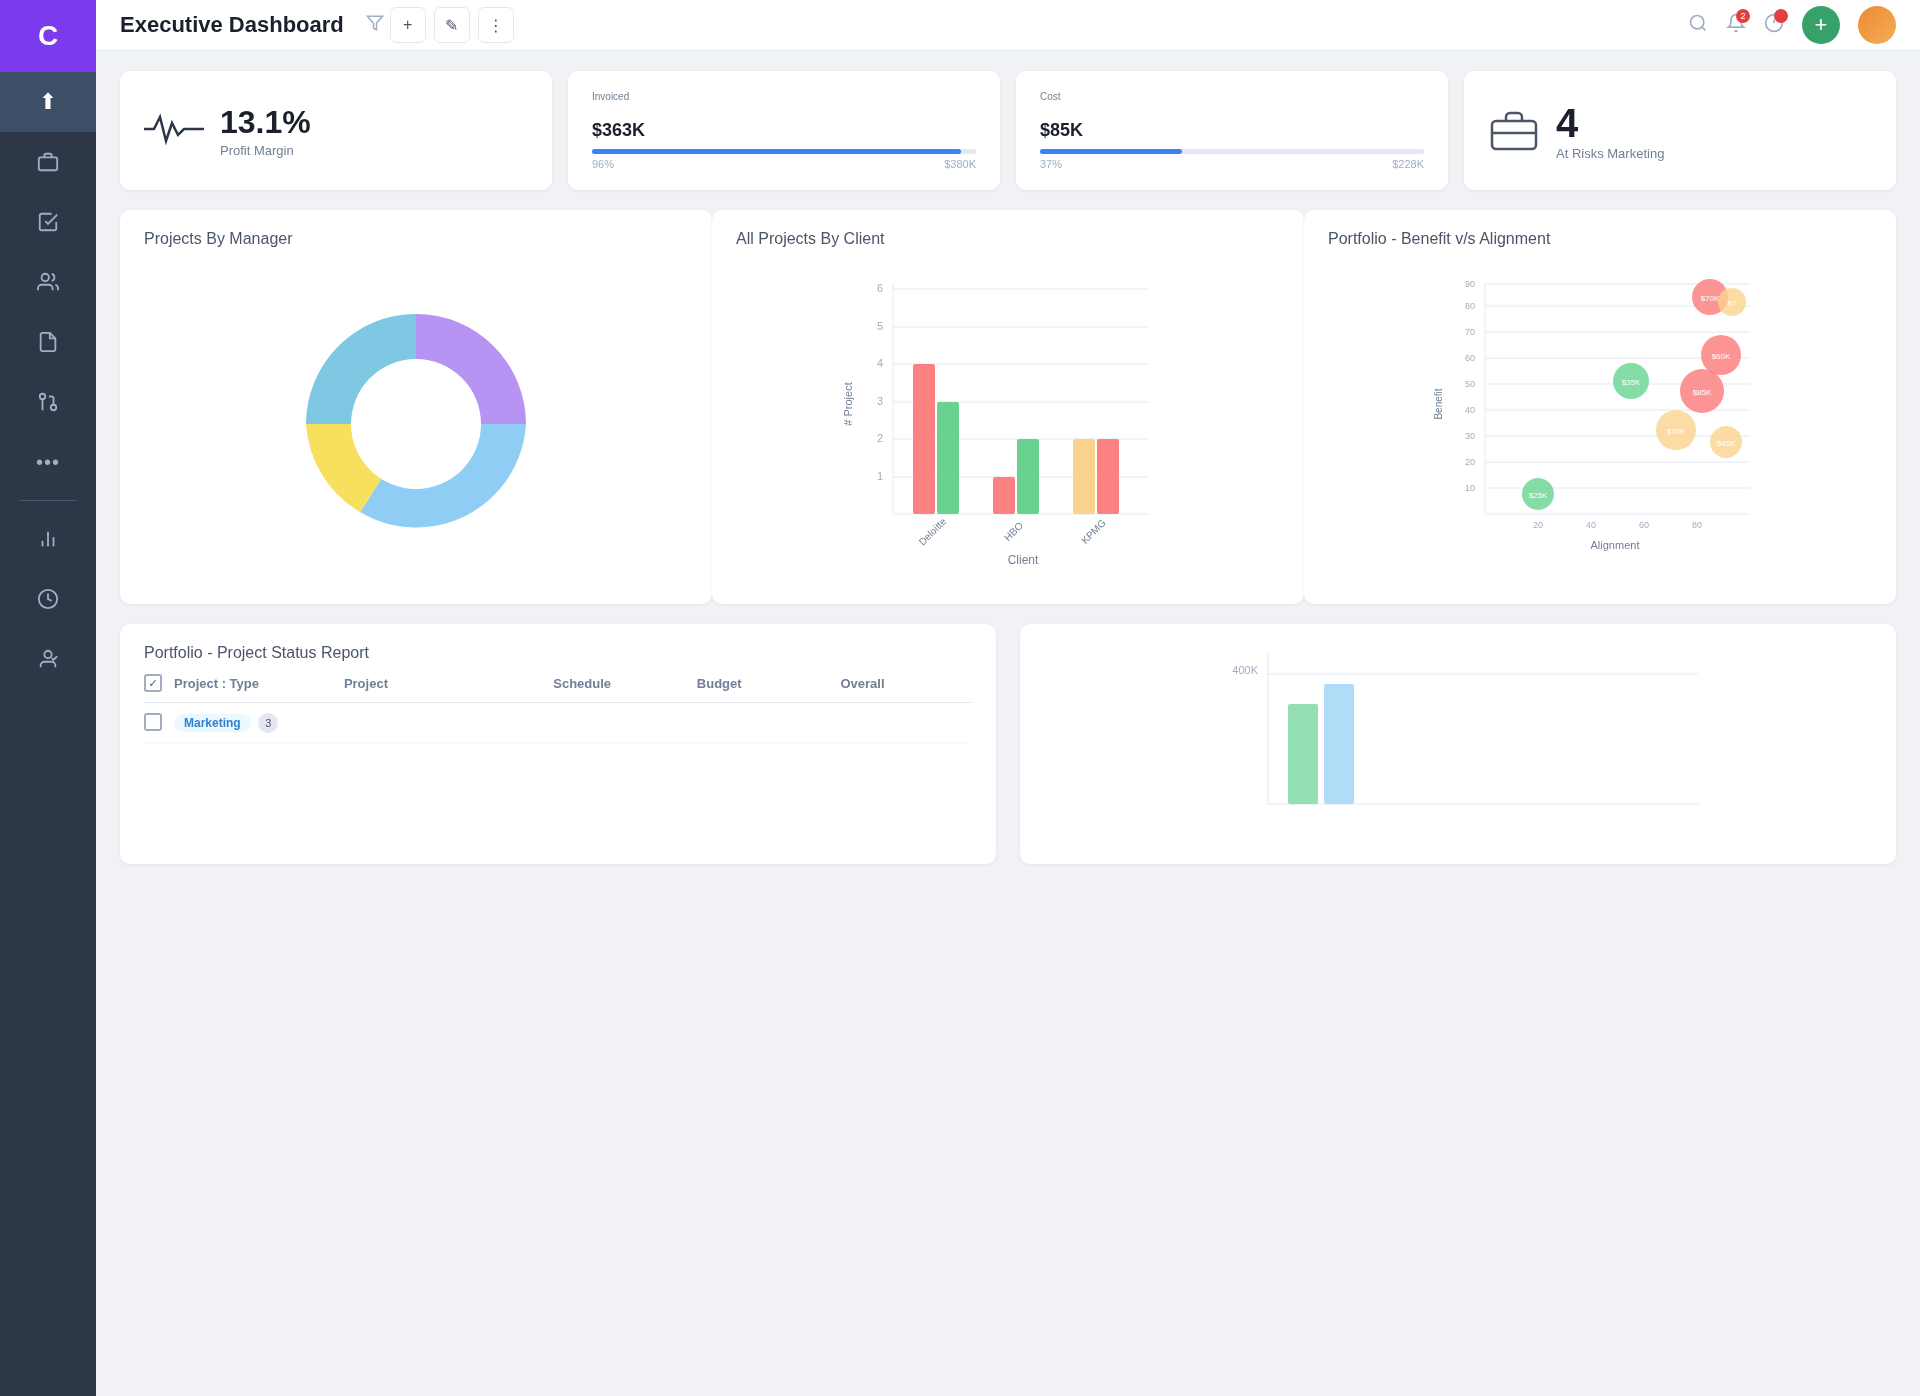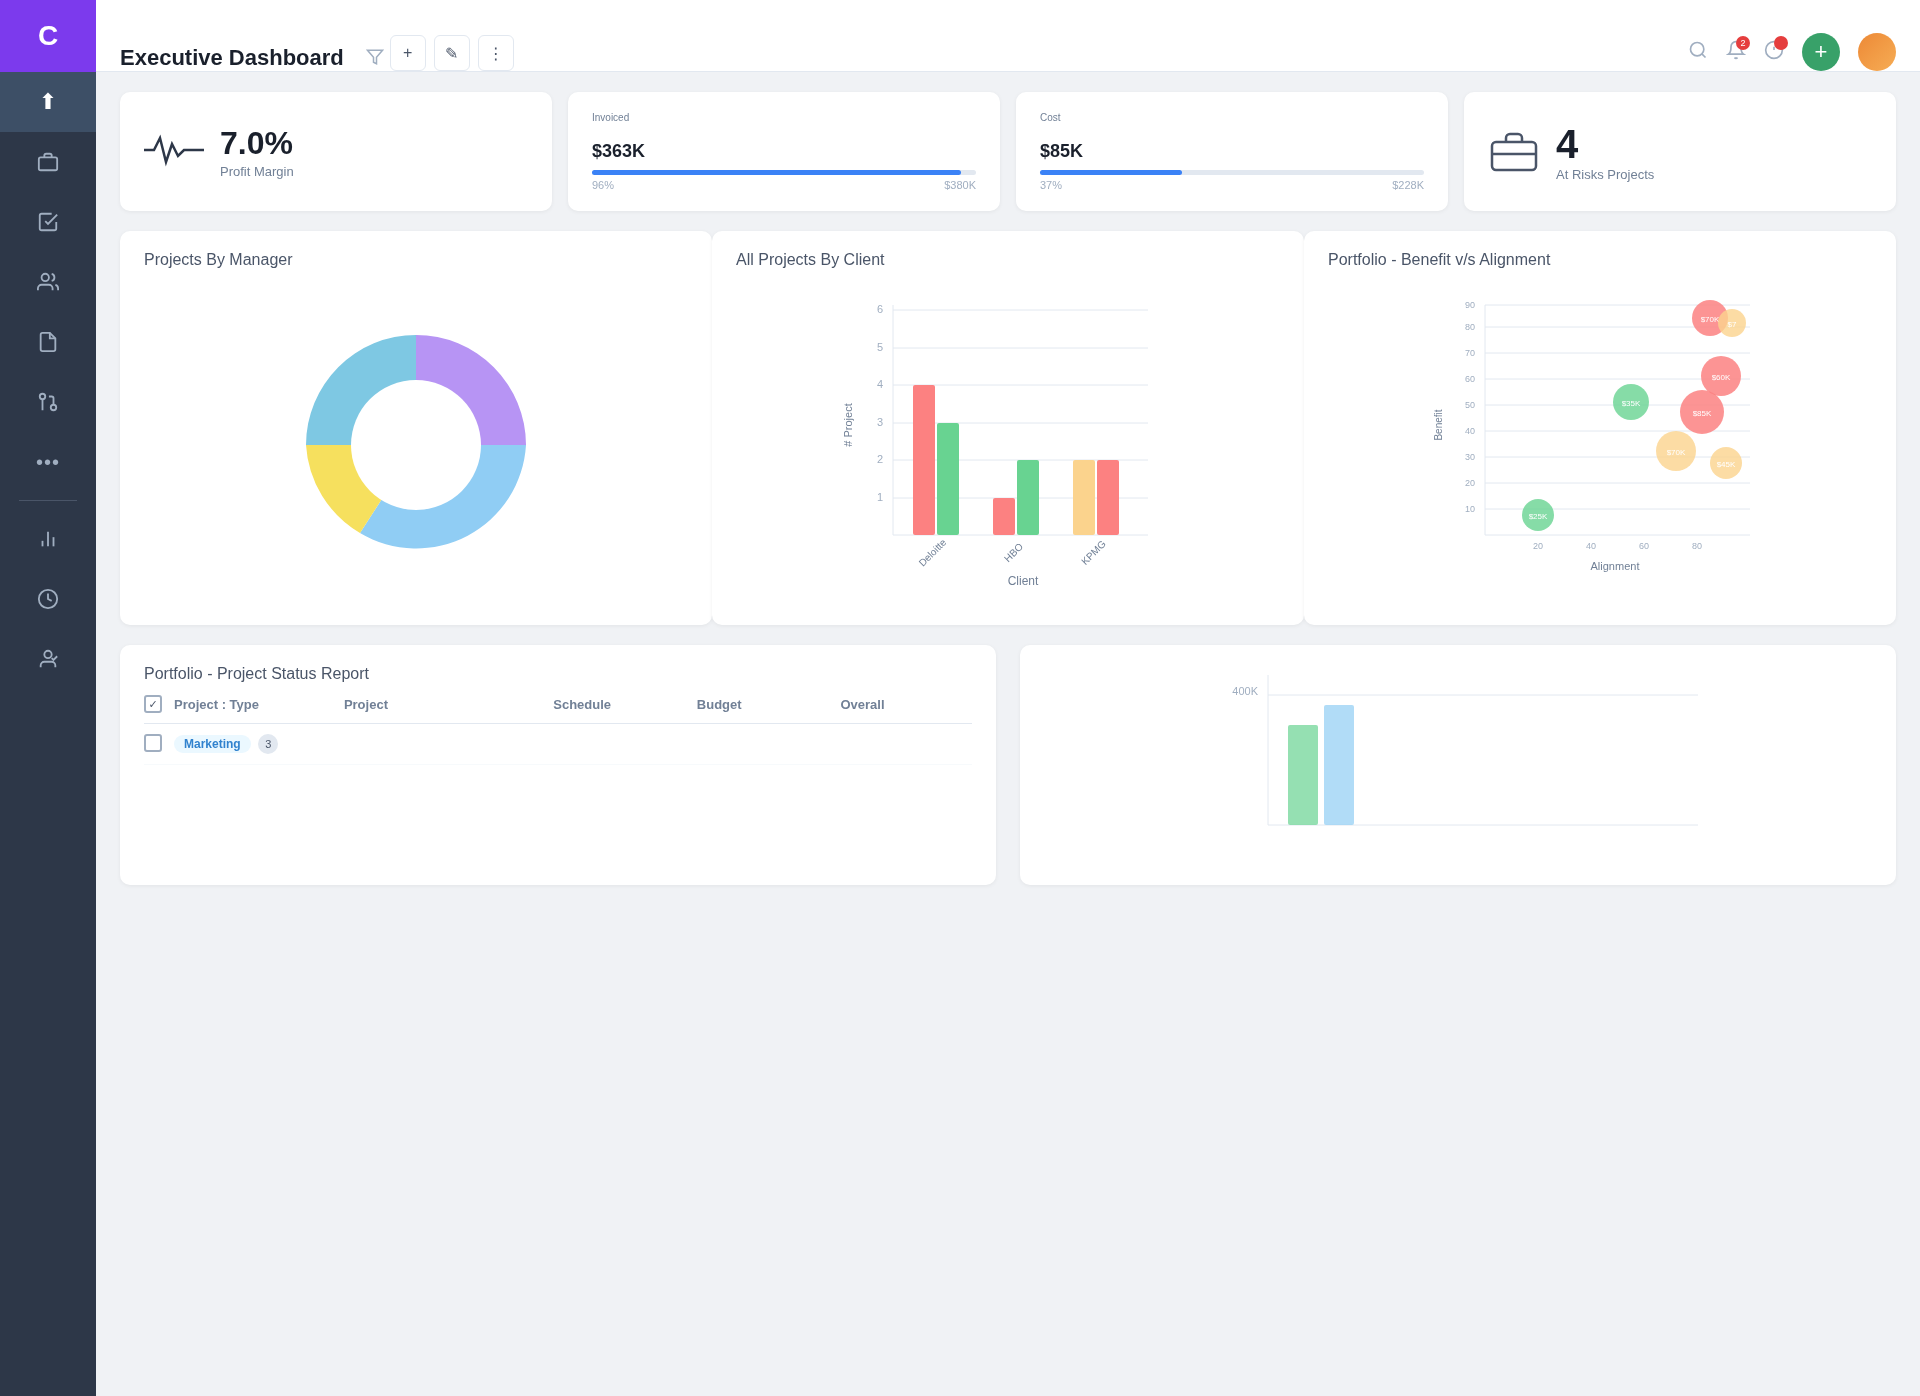--- a/index.html
+++ b/index.html
@@ -46,23 +46,23 @@
     .main {
       flex: 1;
       display: flex;
       flex-direction: column;
       overflow: hidden;
     }
 
     
     .header {
       background: white;
-      height: 72px;
-      display: flex;
-      align-items: flex-end;
+      height: 51px;
+      display: flex;
+      align-items: center;
       padding: 0 24px;
       border-bottom: 1px solid #e2e8f0;
       flex-shrink: 0;
     }
     .header-title {
       font-size: 22px;
       font-weight: 700;
       color: #1a202c;
       margin-right: 16px;
     }
@@ -463,21 +463,21 @@
 
     <div class="cards-row">
 
       <div class="card card-pulse">
         <div>
           <svg class="pulse-svg" viewBox="0 0 60 40" fill="none" stroke="#2d3748" stroke-width="2.5">
             <polyline points="0,20 10,20 16,8 22,32 28,14 34,26 40,20 60,20"></polyline>
           </svg>
         </div>
         <div>
-          <div class="profit-pct">7.0%</div>
+          <div class="profit-pct">13.1%</div>
           <div class="profit-label">Profit Margin</div>
         </div>
       </div>
 
       <div class="card">
         <div class="metric-label">Invoiced</div>
         <div class="metric-value">$363K</div>
         <div class="progress-bar-wrap">
           <div class="progress-bar-fill" style="width: 96%;"></div>
         </div>
@@ -502,21 +502,21 @@
       <div class="card at-risk-card">
         <div>
           <svg width="52" height="44" viewBox="0 0 52 44" fill="none" stroke="#4a5568" stroke-width="2.5">
             <rect x="4" y="14" width="44" height="28" rx="4"></rect>
             <path d="M18 14v-4a4 4 0 0 1 4-4h8a4 4 0 0 1 4 4v4"></path>
             <line x1="4" y1="26" x2="48" y2="26"></line>
           </svg>
         </div>
         <div>
           <div class="at-risk-num">4</div>
-          <div class="at-risk-label">At Risks Projects</div>
+          <div class="at-risk-label">At Risks Marketing</div>
         </div>
       </div>
     </div>
 
     <div class="charts-row">
 
       <div class="chart-card">
         <div class="chart-title">Projects By Manager</div>
         <div class="donut-wrap">
           <svg width="280" height="280" viewBox="0 0 280 280">

